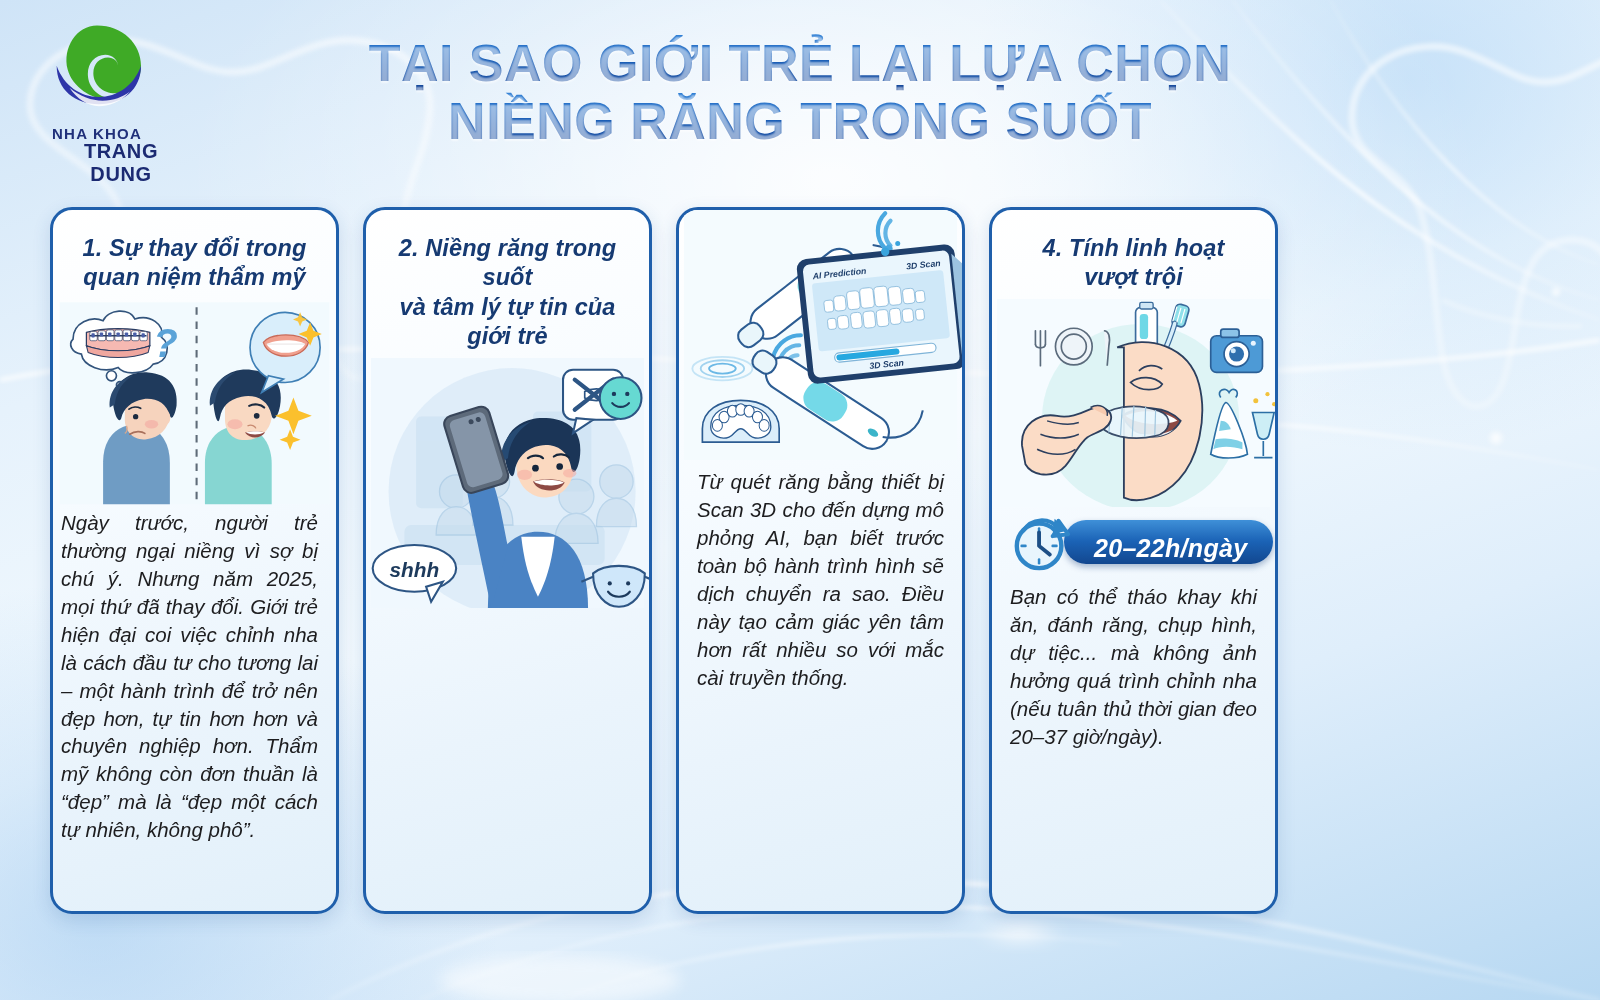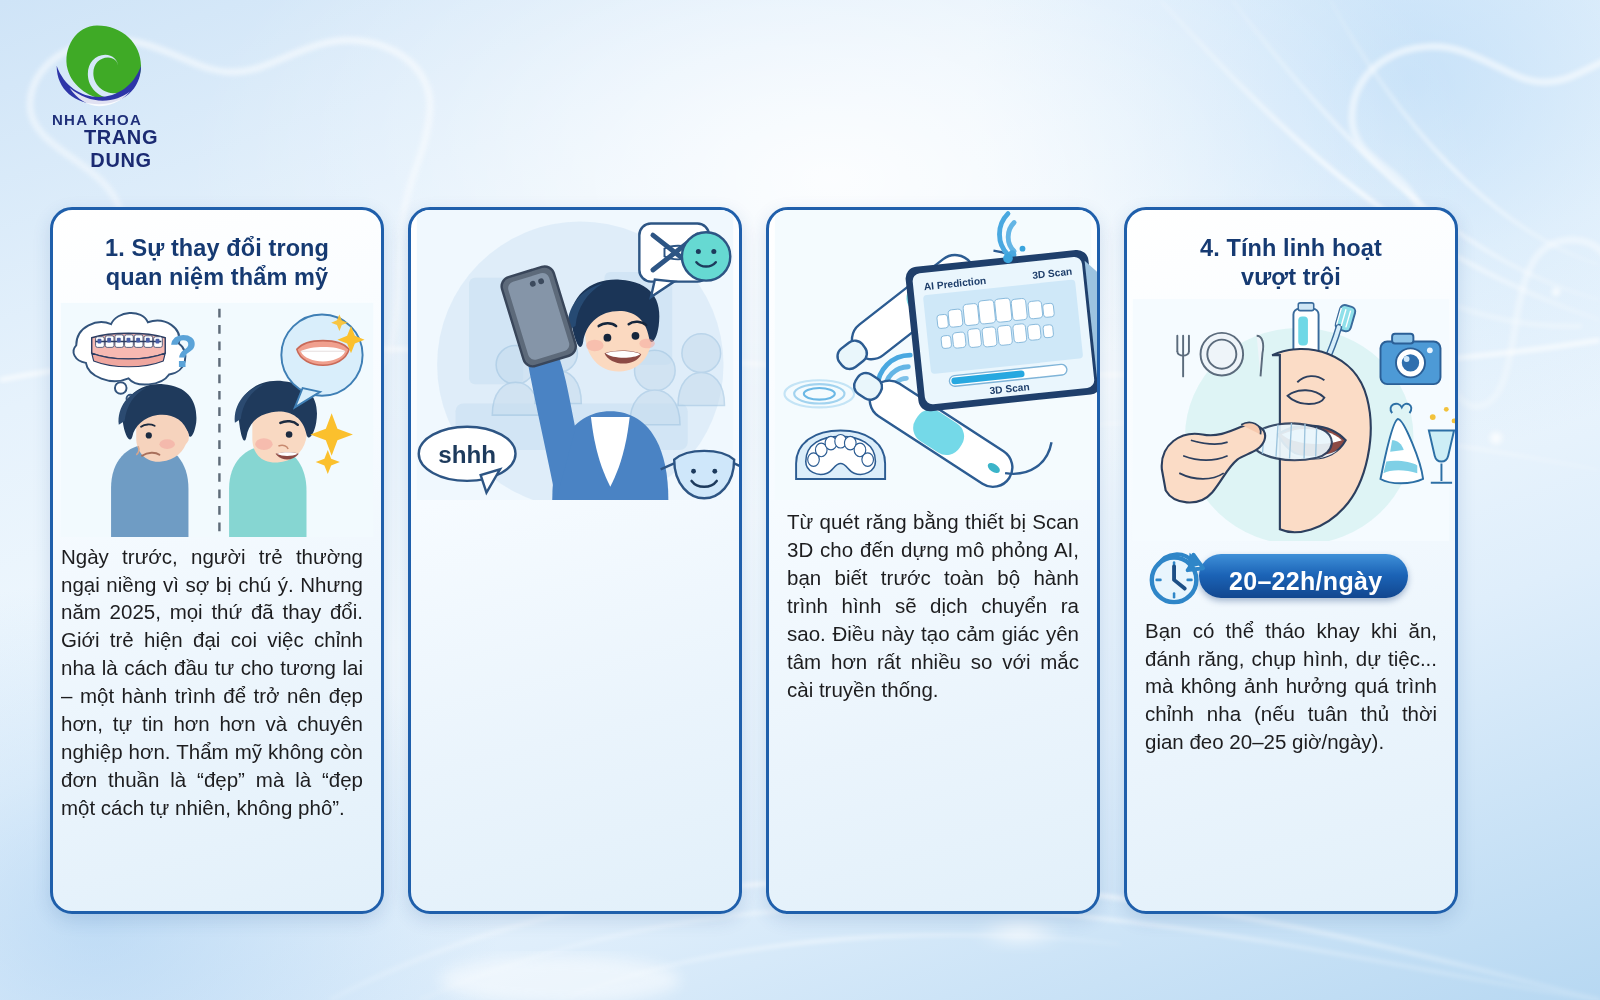--- a/index.html
+++ b/index.html
@@ -18,44 +18,44 @@
       linear-gradient(160deg, #cfe4f7 0%, #e6f2fc 26%, #f2f9fe 50%, #dfeefb 72%, #b7d8f2 100%);
     overflow: hidden;
   }
 
   
   .bg-svg { position: absolute; inset: 0; width: 1600px; height: 1000px; pointer-events: none; }
 
   
   .logo { position: absolute; left: 22px; top: 18px; width: 150px; text-align: center; }
   .logo-mark { width: 110px; height: 92px; margin: 0 auto; display:block; }
-  .logo-l1 { font-size: 15px; letter-spacing: 1.2px; font-weight: 700; color: #20307a; margin-top: 1px;}
+  .logo-l1 { font-size: 15px; letter-spacing: 1.2px; font-weight: 700; color: #20307a; margin-top: 15px;}
   .logo-l2 { font-size: 20px; letter-spacing: 0.6px; font-weight: 700; color: #1b2a72; margin-top: -2px; margin-left: 48px;}
 
   
   .title-wrap { position: absolute; left: 300px; top: 34px; width: 1000px; text-align: center; }
   .title-line {
     font-size: 52px; font-weight: 800; letter-spacing: 0.5px;
     color: #1b64c4; line-height: 1.12;
     background: linear-gradient(180deg, #2d7fd6 0%, #1456b0 55%, #103f92 100%);
     -webkit-background-clip: text; background-clip: text; color: transparent;
     text-shadow: 0 2px 2px rgba(255,255,255,0.55);
     white-space: nowrap;
   }
 
   
   .cards { position: absolute; left: 50px; top: 207px; width: 1500px; display: flex; gap: 24px; }
   .card {
-    width: 334px; height: 707px;
+    width: 289px; height: 707px;
     border: 3px solid #1f5fab;
     border-radius: 22px;
     background: linear-gradient(165deg, #ffffff 0%, #f6fbff 38%, #eaf4fc 72%, #e2f0fa 100%);
     box-shadow: 0 6px 18px rgba(30,80,150,0.16);
     position: relative; overflow: hidden;
-    display: flex; flex-direction: column;
+    display: flex; flex-direction: column; font-style: italic;
   }
   .card-title {
     padding: 24px 16px 6px;
     text-align: center;
     font-size: 23.5px; font-weight: 800; line-height: 1.25;
     color: #163a72;
     letter-spacing: 0.1px;
   }
   .card-art { position: relative; width: 100%; }
   .card-body {
@@ -169,20 +169,24 @@
     <svg class="logo-mark" viewBox="0 0 120 100">
       <path d="M60 8 C88 8 108 28 108 52 C108 70 96 82 80 82 C66 82 56 72 56 60 C56 50 63 43 72 43 C78 43 83 47 83 53
                C83 46 77 40 69 40 C58 40 50 49 50 61 C50 76 62 88 79 88 C60 92 34 78 28 56 C22 32 38 8 60 8 Z" fill="#3faa26"></path>
       <path d="M16 52 C16 78 36 94 62 94 C88 94 108 78 108 52 C100 74 82 86 62 86 C42 86 24 74 16 52 Z" fill="#2e35a8"></path>
       <path d="M30 76 C42 86 54 90 66 90 C78 90 88 86 96 80 C86 92 72 96 62 96 C50 96 38 88 30 76 Z" fill="#ffffff" opacity="0.85"></path>
     </svg>
     <div class="logo-l1">NHA KHOA</div>
     <div class="logo-l2">TRANG DUNG</div>
   </div>
 
+  <div class="title-wrap">
+    <div class="title-line">TẠI SAO GIỚI TRẺ LẠI LỰA CHỌN</div>
+    <div class="title-line">NIỀNG RĂNG TRONG SUỐT</div>
+  </div>
 
   <div class="cards">
 
     <div class="card card1">
       <div class="card-title">1. Sự thay đổi trong<br>quan niệm thẩm mỹ</div>
       <div class="card-art">
         <svg class="art-svg" viewBox="0 0 339 250">
           <rect x="8" y="4" width="323" height="242" fill="#f2fafe"></rect>
 
           <line x1="172" y1="10" x2="172" y2="244" stroke="#5e6b78" stroke-width="2.5" stroke-dasharray="9 8"></line>
@@ -262,20 +266,21 @@
           <g fill="#fbc02d">
             <path d="M288 118 l6 16 16 6 -16 6 -6 16 -6 -16 -16 -6 16 -6 z"></path>
             <path d="M284 156 l3.5 9 9 3.5 -9 3.5 -3.5 9 -3.5 -9 -9 -3.5 9 -3.5 z"></path>
           </g>
         </svg>
       </div>
       <div class="card-body">Ngày trước, người trẻ thường ngại niềng vì sợ bị chú ý. Nhưng năm 2025, mọi thứ đã thay đổi. Giới trẻ hiện đại coi việc chỉnh nha là cách đầu tư cho tương lai – một hành trình để trở nên đẹp hơn, tự tin hơn hơn và chuyên nghiệp hơn. Thẩm mỹ không còn đơn thuần là “đẹp” mà là “đẹp một cách tự nhiên, không phô”.</div>
     </div>
 
     <div class="card card2">
+      <div class="card-title">2. Niềng răng trong suốt<br>và tâm lý tự tin của<br>giới trẻ</div>
       <div class="card-art">
         <svg class="art-svg" viewBox="0 0 339 300">
           <rect x="6" y="0" width="327" height="300" fill="#f0f8fe"></rect>
           <ellipse cx="175" cy="160" rx="148" ry="148" fill="#dcebf8" opacity="0.85"></ellipse>
 
           <g opacity="0.45" fill="#c3dcf0">
             <rect x="60" y="70" width="56" height="110" rx="6"></rect>
             <rect x="200" y="64" width="70" height="96" rx="6"></rect>
             <rect x="46" y="200" width="240" height="48" rx="8"></rect>
           </g>
@@ -540,17 +545,17 @@
               <path d="M30 50 L30 54"></path>
             <path d="M12 36 L16 36"></path>
               <path d="M44 36 L48 36"></path>
           </g>
           <path d="M30 22 L30 36 L41 45" fill="none" stroke="#1d4f86" stroke-width="4" stroke-linecap="round" stroke-linejoin="round"></path>
           <path d="M14 20 A22 22 0 0 1 50 18 L50 10 L60 24 L44 26 L50 18" fill="none" stroke="#2f86c8" stroke-width="4" stroke-linecap="round" stroke-linejoin="round"></path>
           <path d="M46 8 L60 20 L44 24 Z" fill="#2f86c8"></path>
         </svg>
         <div class="badge-pill">20–22h/ngày</div>
       </div>
-      <div class="card-body">Bạn có thể tháo khay khi ăn, đánh răng, chụp hình, dự tiệc... mà không ảnh hưởng quá trình chỉnh nha (nếu tuân thủ thời gian đeo 20–25 giờ/ngày).</div>
+      <div class="card-body">Bạn có thể tháo khay khi ăn, đánh răng, chụp hình, dự tiệc... mà không ảnh hưởng quá trình chỉnh nha (nếu tuân thủ thời gian đeo 20–37 giờ/ngày).</div>
     </div>
 
   </div>
 </div>
 
 </body></html>

